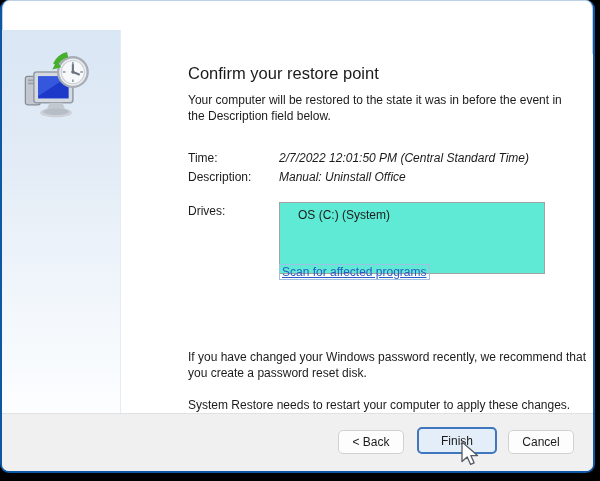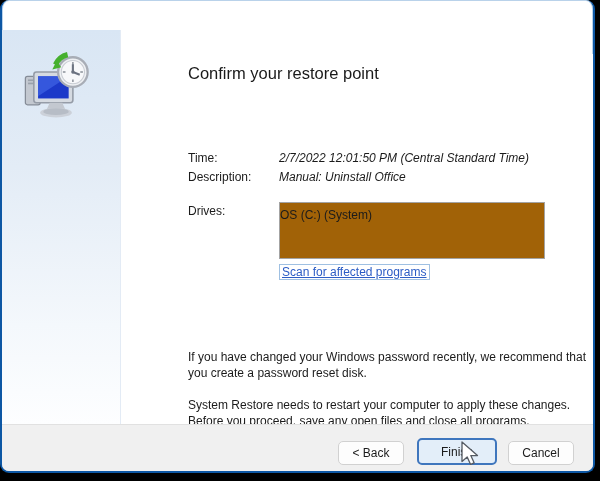--- a/index.html
+++ b/index.html
@@ -53,33 +53,33 @@
   .para { position:absolute; font-size:12px; line-height:16px; white-space:pre-line; color:#1b1b1b; }
   .intro { left:66px; top:38px; }
   .note1 { left:66px; top:295px; }
   .note2 { left:66px; top:343px; }
   .field-label { position:absolute; left:66px; font-size:12px;text-align:right; }
   .field-value { position:absolute; left:157px; font-size:12px;font-style:italic; }
   .row-time  { top:97px; }
   .row-desc  { top:116px; }
   .row-drives{ top:150px; }
   .drives-box {
-    position:absolute; left:157px; top:148px; width:266px; height:57px;
-    background:#a16207; border:1px solid #a3a3a3;
-    font-size:12px; padding:5px 0;
+    position:absolute; left:157px; top:148px; width:266px; height:72px;
+    background:#5eead4; border:1px solid #a3a3a3;
+    font-size:12px; padding:5px 18px;
   }
   .scan-link {
     position:absolute; left:157px; top:210px;
     font-size:12px; color:#2b5cc5; text-decoration:underline;
     border:1px solid #9fc0e2; padding:0 2px;
     cursor:pointer; background:transparent;
   }
   
   .footer {
-    position:absolute; left:0; right:0; bottom:0; height:47px;
+    position:absolute; left:0; right:0; bottom:0; height:58px;
     background:#f0f0f0; border-top:1px solid #e1e1e1;text-decoration:underline;
   }
   .btn {
     position:absolute;
     font-family:"Liberation Sans", sans-serif; font-size:12px; color:#1b1b1b;
     background:#fdfdfd; border:1px solid #d1d1d1; border-radius:5px;
     cursor:default;
   }
   .btn-back   { left:336px; top:16px; width:66px; height:24px; }
   .btn-finish { left:415px; top:13px; width:80px; height:27px;
@@ -121,20 +121,22 @@
         <circle cx="52" cy="19" r="1.6" fill="#6b7280"></circle>
 
         <path d="M47,2.5 A17,17 0 0,0 35.5,12" stroke="#46b02e" stroke-width="5" fill="none"></path>
         <path d="M41,14.5 L32.5,16.5 L36.5,8.5 Z" fill="#46b02e"></path>
       </svg>
     </span>
   </div>
 
   <div class="main">
     <div class="heading">Confirm your restore point</div>
+    <div class="para intro">Your computer will be restored to the state it was in before the event in
+the Description field below.</div>
 
     <span class="field-label row-time">Time:</span>
     <span class="field-value row-time">2/7/2022 12:01:50 PM (Central Standard Time)</span>
 
     <span class="field-label row-desc">Description:</span>
     <span class="field-value row-desc">Manual: Uninstall Office</span>
 
     <span class="field-label row-drives">Drives:</span>
     <div class="drives-box">
       <span>OS (C:) (System)</span>

